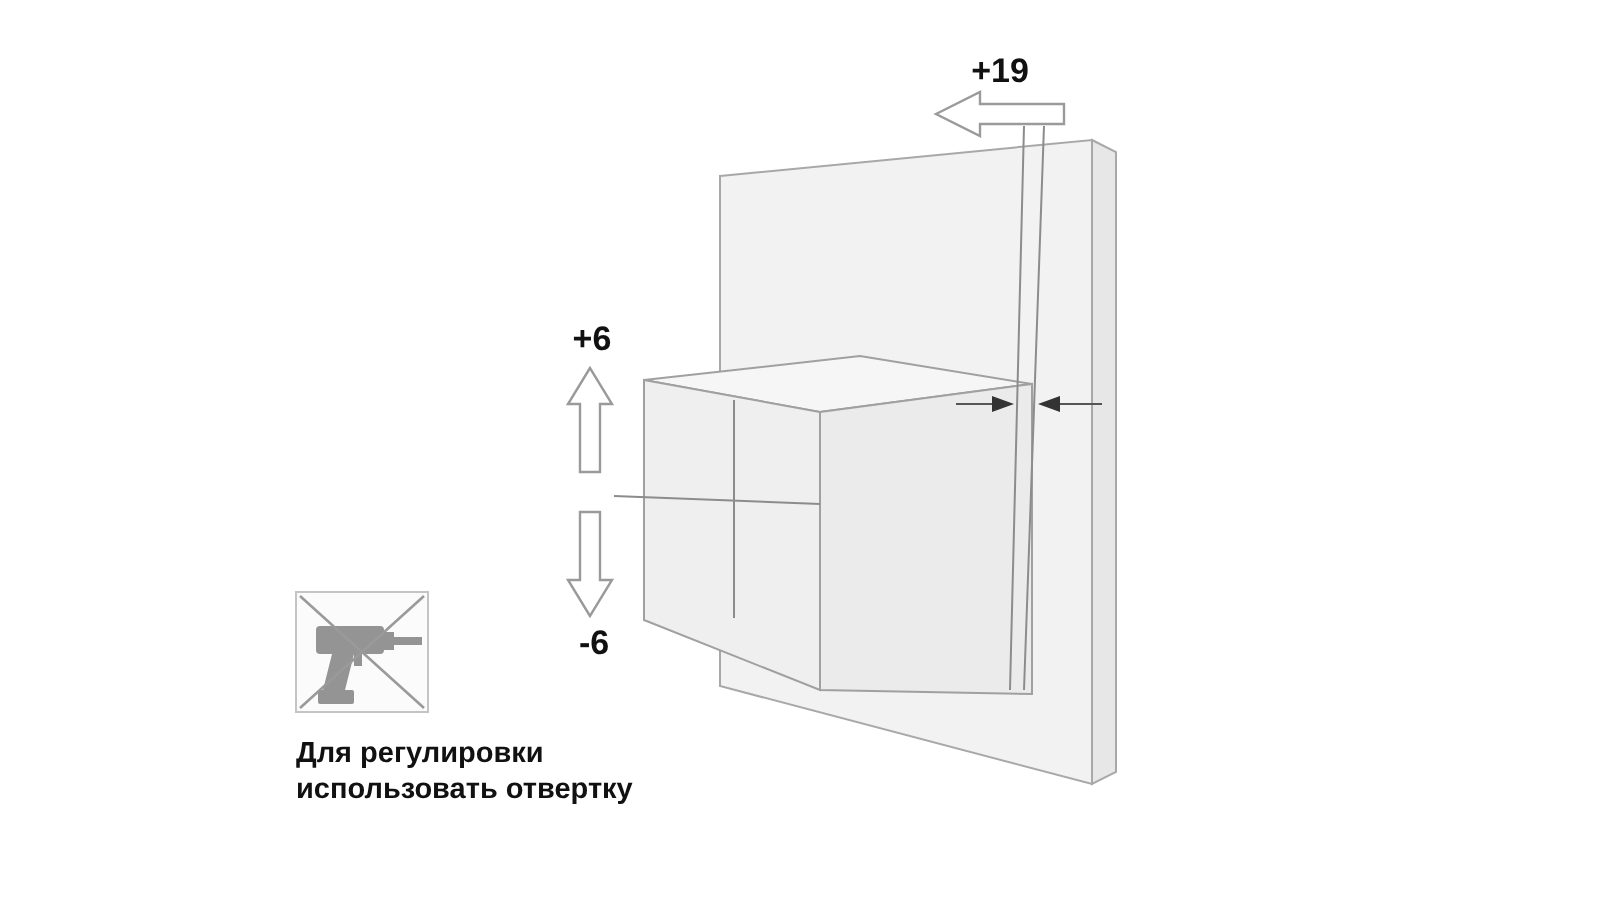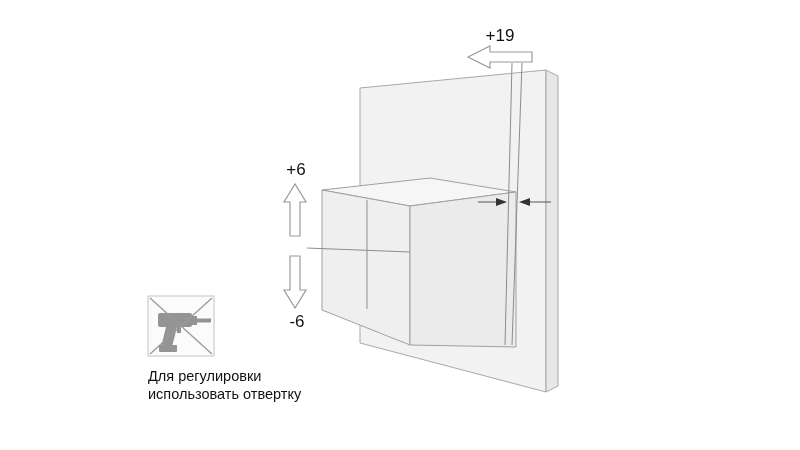--- a/index.html
+++ b/index.html
@@ -7,20 +7,21 @@
     padding: 0;
     background: #ffffff;
     font-family: "Liberation Sans", sans-serif;
   }
   .stage {
     position: relative;
     width: 800px;
     height: 450px;
     background: #ffffff;
     overflow: hidden;
+    font-weight: bold;
   }
   svg text {
     font-family: "Liberation Sans", sans-serif;
     fill: #111111;
   }
   .dim-label { font-size: 17px; }
   .note-text { font-size: 14.5px; }
 </style>
 </head>
 <body>

